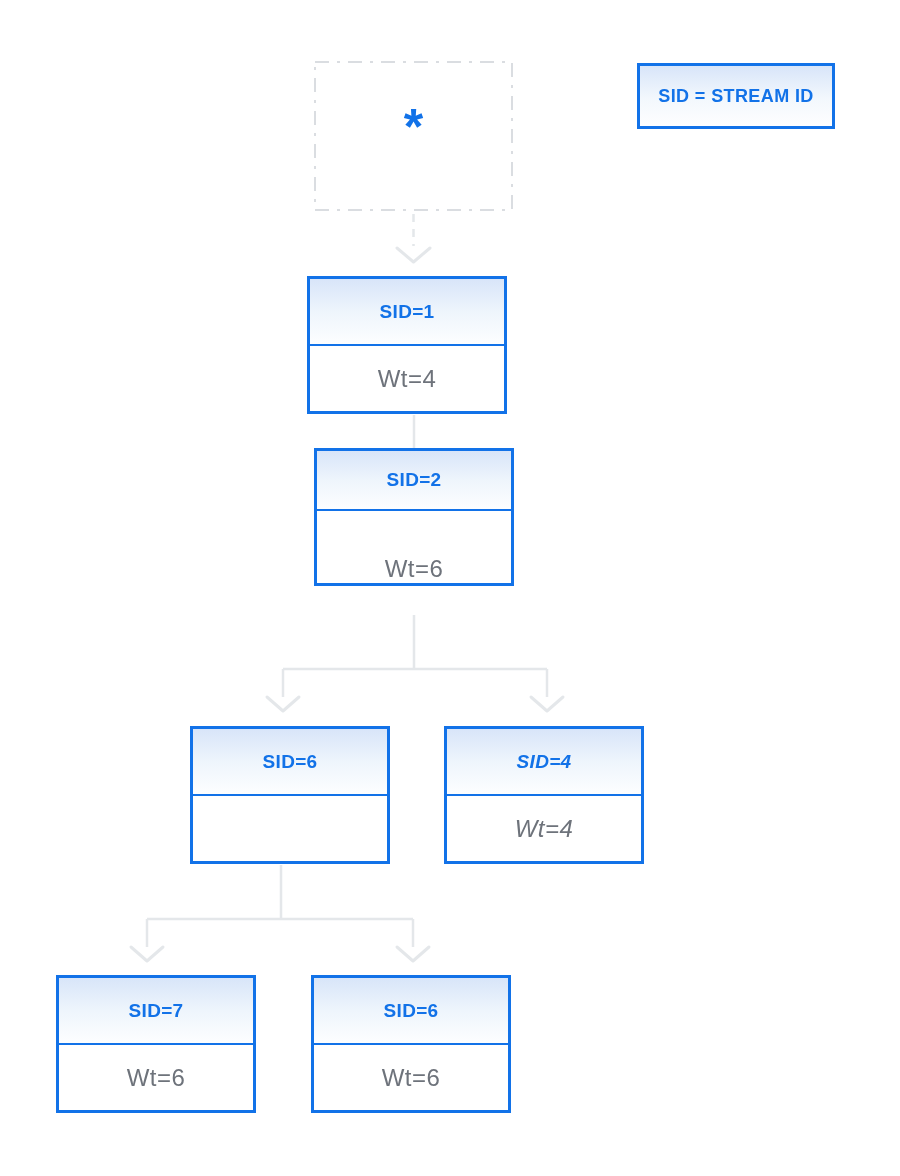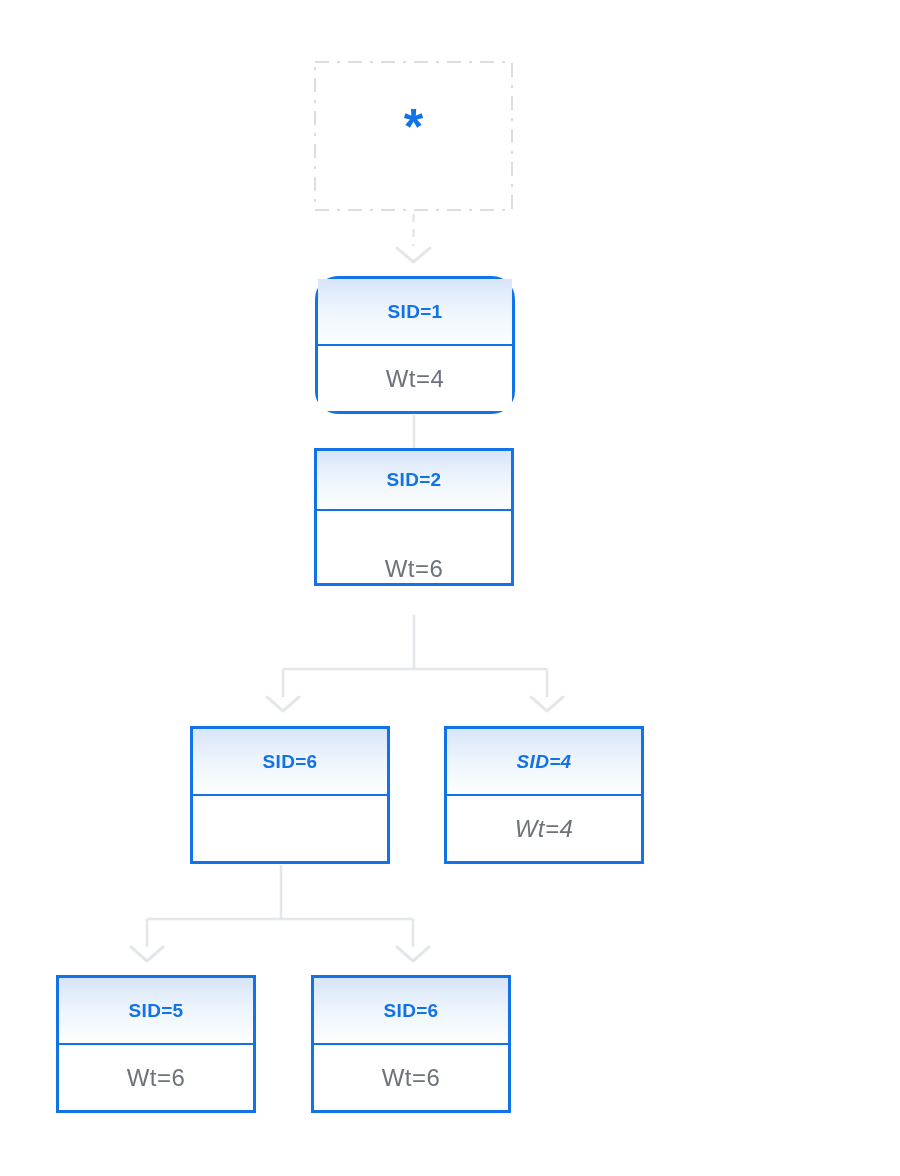--- a/index.html
+++ b/index.html
@@ -106,21 +106,21 @@
     display: flex;
     align-items: center;
     justify-content: center;
   }
   .wt-label {
     color: var(--wt-text);
     font-size: 24px;
     letter-spacing: 0.5px;
   }
   
-  .pos-sid1 { left: 315px; top: 276px; border-radius: 23px; }
+  .pos-sid1 { left: 307px; top: 276px; }
   .pos-sid2 { left: 314px; top: 448px; gap: 44px; }
   .pos-sid3 { left: 190px; top: 726px; }
   .pos-sid4 { left: 444px; top: 726px; font-style: italic; }
   .pos-sid5 { left: 56px;  top: 975px; }
   .pos-sid6 { left: 311px; top: 975px; }
 </style>
 </head>
 <body>
 
 <div class="canvas">
@@ -153,20 +153,23 @@
       <path class="arrowhead" d="M131,947 L147,961 L163,947"></path>
       <path class="edge" d="M413,919 V947"></path>
       <path class="arrowhead" d="M397,947 L413,961 L429,947"></path>
     </g>
   </svg>
 
   <div class="root-box">
     <span class="root-symbol">*</span>
   </div>
 
+  <div class="legend">
+    <span class="legend-label">SID = STREAM ID</span>
+  </div>
 
   <div class="node pos-sid1">
     <div class="node-header">
       <span class="sid-label">SID=1</span>
     </div>
     <div class="node-body">
       <span class="wt-label">Wt=4</span>
     </div>
   </div>
 
@@ -189,21 +192,21 @@
     <div class="node-header">
       <span class="sid-label">SID=4</span>
     </div>
     <div class="node-body">
       <span class="wt-label">Wt=4</span>
     </div>
   </div>
 
   <div class="node pos-sid5">
     <div class="node-header">
-      <span class="sid-label">SID=5</span>
+      <span class="sid-label">SID=7</span>
     </div>
     <div class="node-body">
       <span class="wt-label">Wt=6</span>
     </div>
   </div>
 
   <div class="node pos-sid6">
     <div class="node-header">
       <span class="sid-label">SID=6</span>
     </div>

